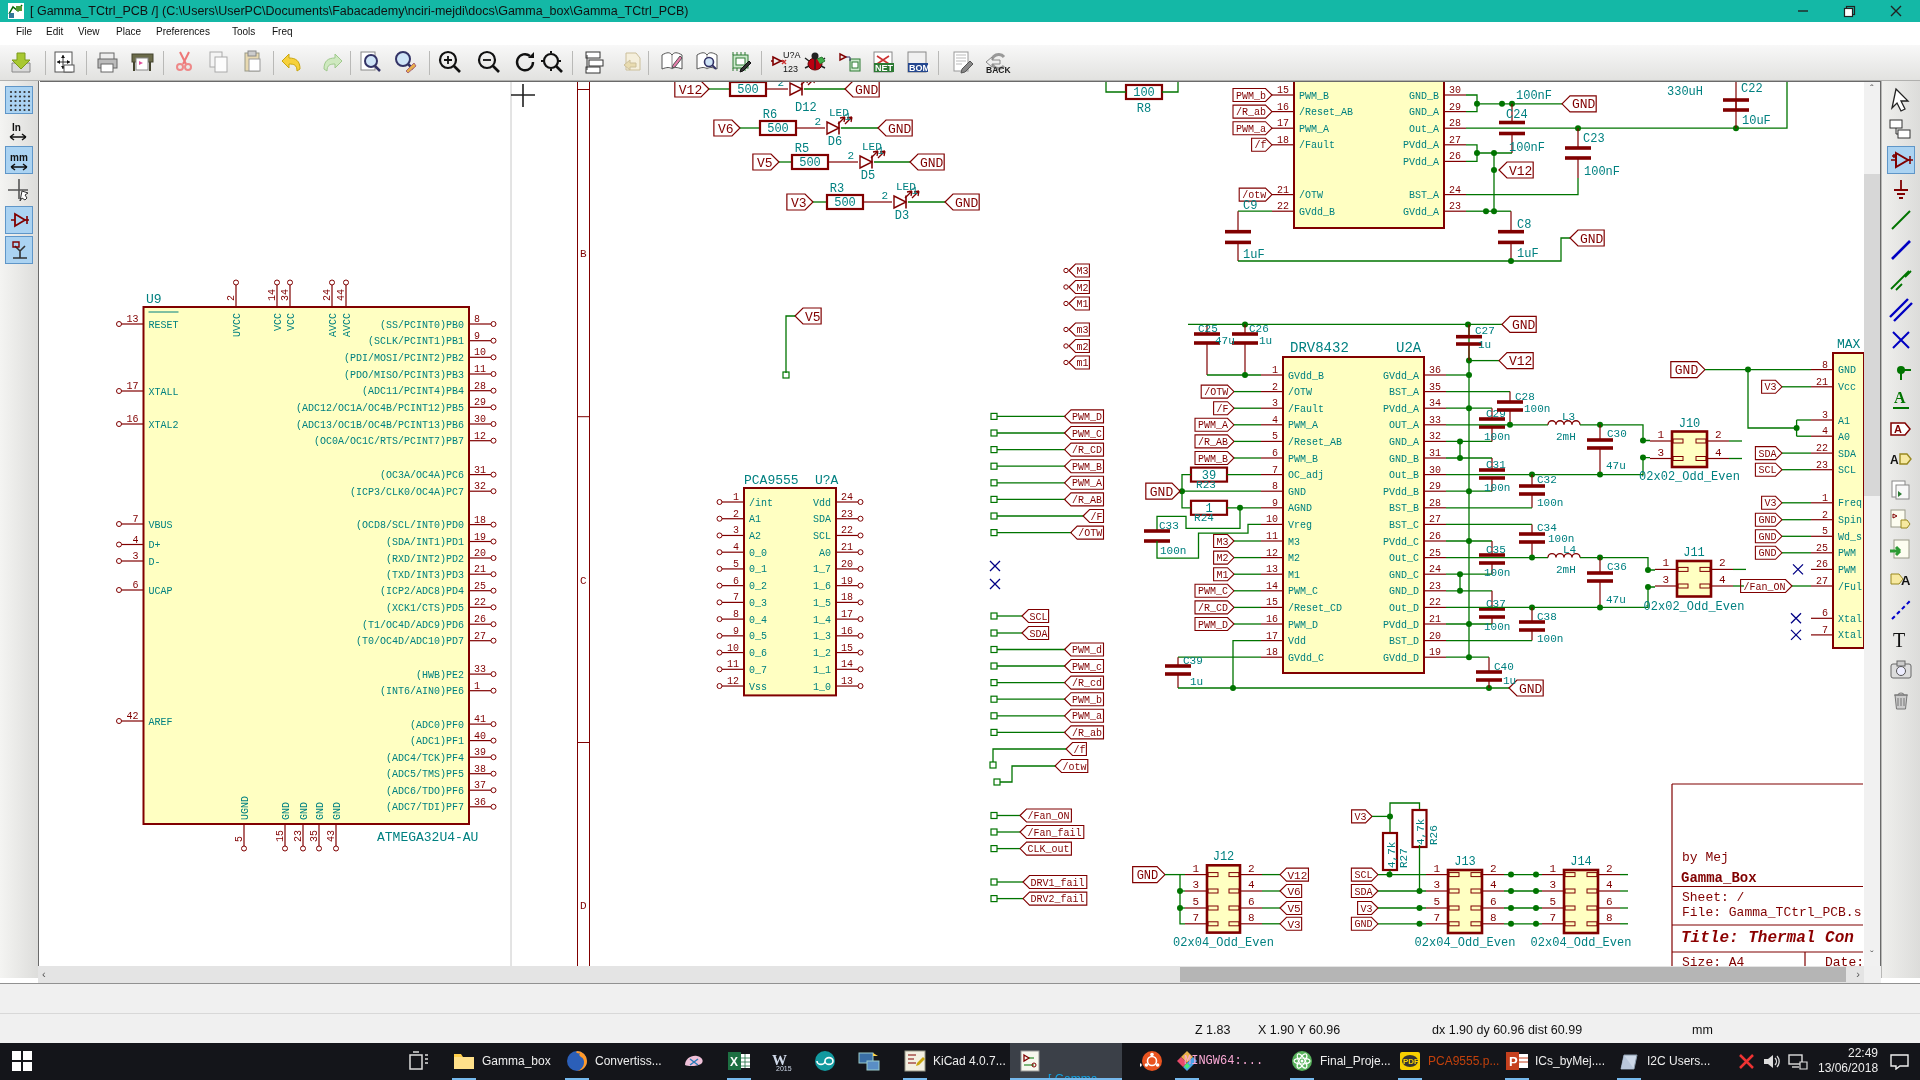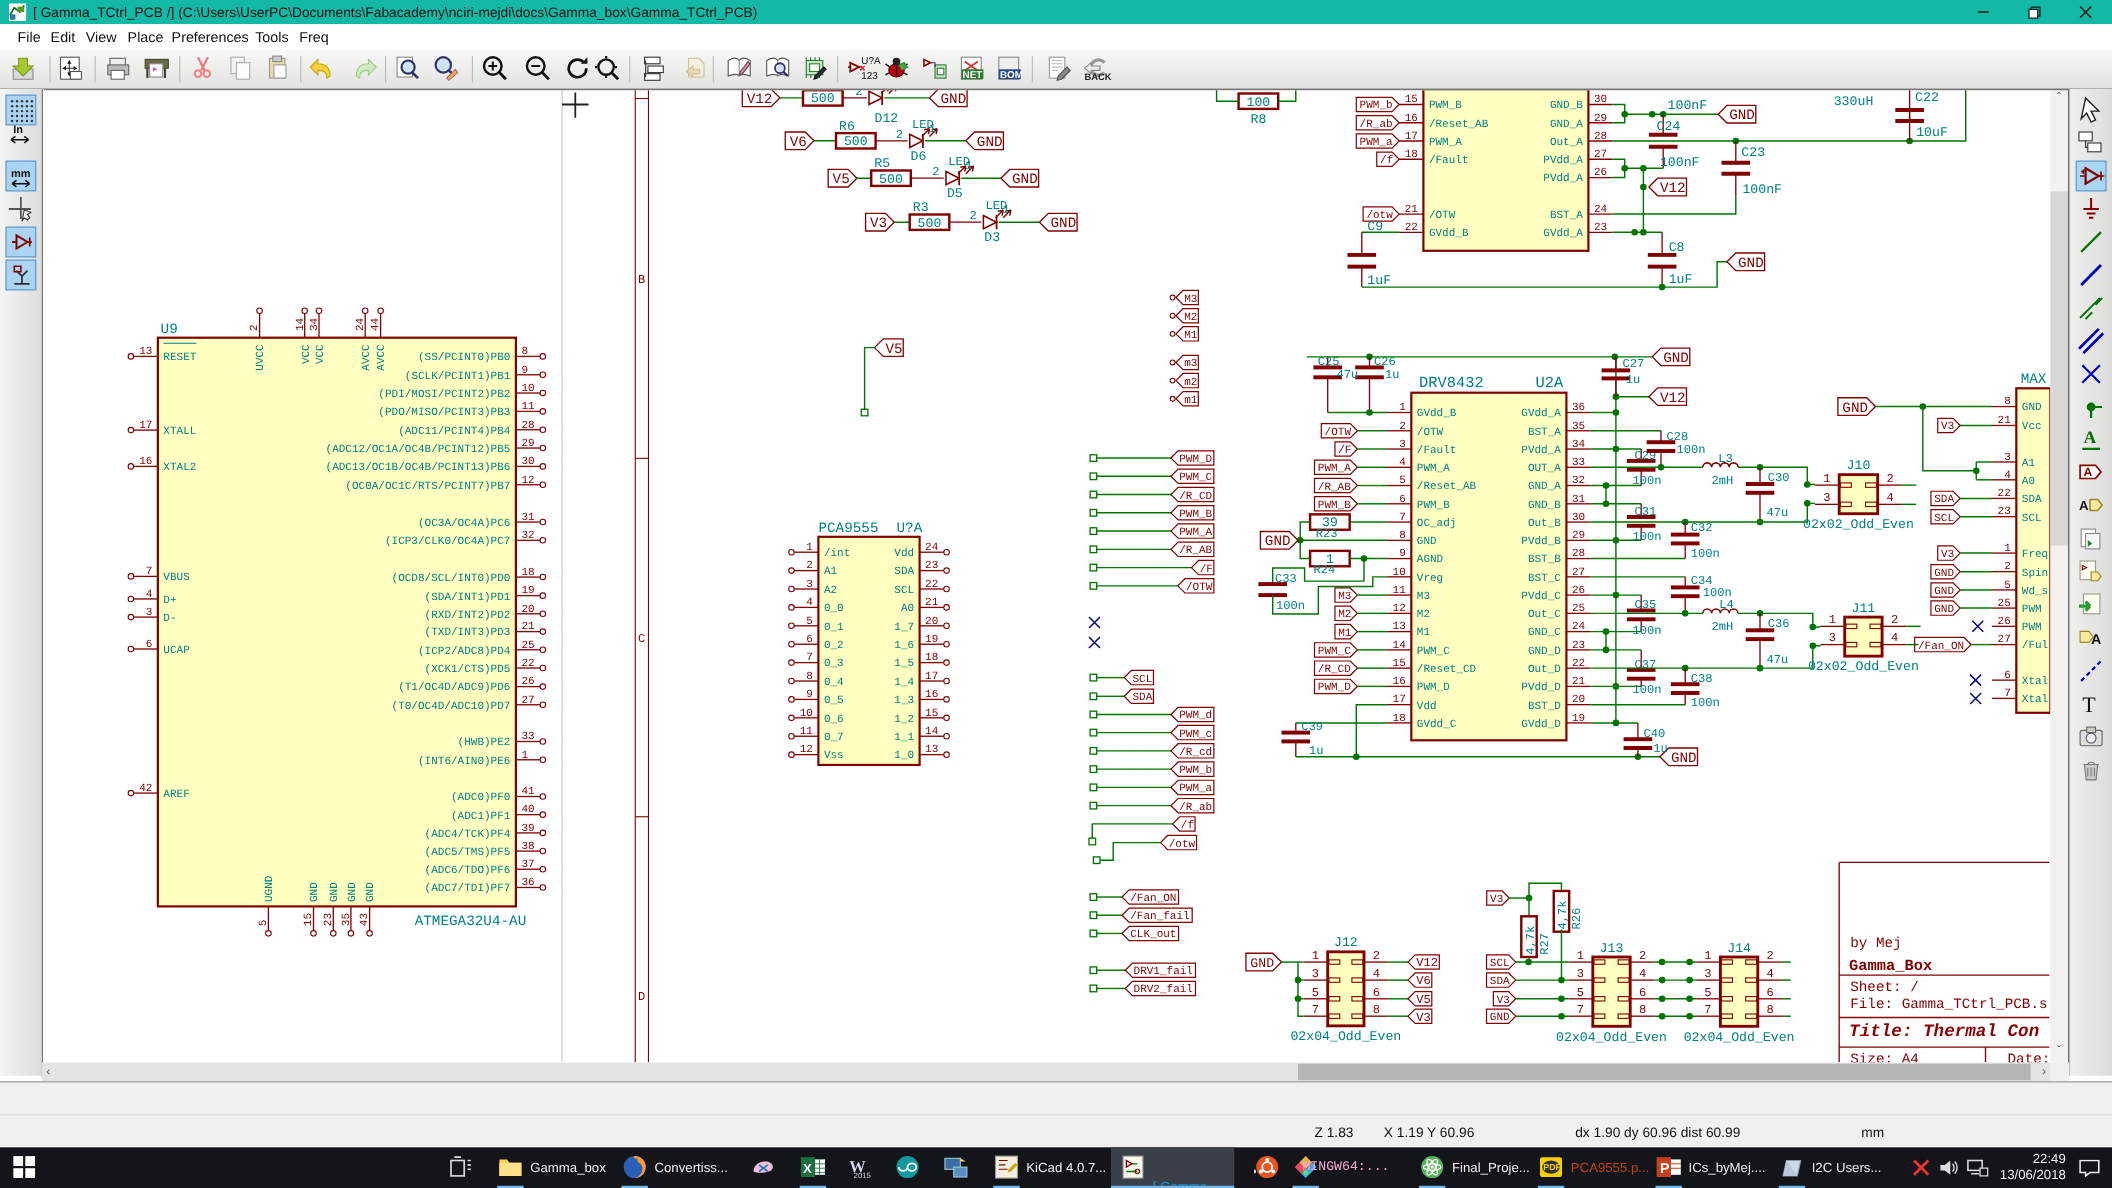--- a/index.html
+++ b/index.html
@@ -1,18 +1,18 @@
 <!DOCTYPE html>
 <html><head><meta charset="utf-8"><style>
 * { margin:0; padding:0; box-sizing:border-box; }
 body { width:1920px; height:1080px; overflow:hidden; font-family:"Liberation Sans",sans-serif; background:#fff; position:relative; }
 #titlebar { position:absolute; left:0; top:0; width:1920px; height:22px; background:#14b8a6; }
 #titlebar .t { position:absolute; left:30px; top:4px; font-size:12.5px; color:#111; }
 #menubar { position:absolute; left:0; top:22px; width:1920px; height:23px; background:#fff; }
-#menubar span { position:absolute; top:4px; font-size:13px; color:#111; }
+#menubar span { position:absolute; top:4px; font-size:10px; color:#111; }
 #toolbar { position:absolute; left:0; top:45px; width:1920px; height:36px; background:linear-gradient(#f8f8f8,#e2e2e0); border-bottom:1px solid #b0b0ae; }
 .tsep { position:absolute; top:6px; width:1px; height:24px; background:#b9b9b7; }
 #leftbar { position:absolute; left:0; top:81px; width:39px; height:897px; background:linear-gradient(90deg,#f4f4f2,#dddddb); border-right:1px solid #6a6a6a; }
 .lbtn { position:absolute; left:5px; width:28px; height:28px; padding:1px; }
 .rbtn { position:absolute; left:5px; width:28px; height:28px; padding:1px; }
 .act { background:#abd3f2; border:1px solid #5f96c8; }
 #rightbar { position:absolute; left:1881px; top:81px; width:39px; height:897px; background:linear-gradient(90deg,#efefed,#dcdcda); border-left:1px solid #b8b8b6; }
 #canvas { position:absolute; left:40px; top:82px; width:1824px; height:884px; background:#fff; }
 #vscroll { position:absolute; left:1864px; top:81px; width:17px; height:885px; background:#f1f1f1; border-right:1px solid #6a6a6a; }
 #vthumb { position:absolute; left:0px; top:93px; width:16px; height:322px; background:#d7d7d7; }
@@ -222,21 +222,21 @@
         <circle cx="8.5" cy="17.5" r="1.1" fill="#333"></circle>
         <circle cx="13.0" cy="17.5" r="1.1" fill="#333"></circle>
         <circle cx="17.5" cy="17.5" r="1.1" fill="#333"></circle>
         <circle cx="22.0" cy="17.5" r="1.1" fill="#333"></circle>
         <circle cx="4.0" cy="22.0" r="1.1" fill="#333"></circle>
         <circle cx="8.5" cy="22.0" r="1.1" fill="#333"></circle>
         <circle cx="13.0" cy="22.0" r="1.1" fill="#333"></circle>
         <circle cx="17.5" cy="22.0" r="1.1" fill="#333"></circle>
         <circle cx="22.0" cy="22.0" r="1.1" fill="#333"></circle>
       </svg></div>
-    <div class="lbtn" style="top:27px"><svg width="26" height="26" viewBox="0 0 26 26">
+    <div class="lbtn" style="top:37px"><svg width="26" height="26" viewBox="0 0 26 26">
         <text x="6" y="12" font-size="10" font-weight="bold" fill="#111" font-family="Liberation Sans">In</text>
         <path d="M4,18 h16 m0,0 l-4,-3 m4,3 l-4,3 M4,18 l4,-3 m-4,3 l4,3" stroke="#111" stroke-width="1.4" fill="none"></path>
       </svg></div>
     <div class="lbtn act" style="top:65px"><svg width="26" height="26" viewBox="0 0 26 26">
         <text x="3" y="13" font-size="10" font-weight="bold" fill="#111" font-family="Liberation Sans">mm</text>
         <path d="M4,19 h16 m0,0 l-4,-3 m4,3 l-4,3 M4,19 l4,-3 m-4,3 l4,3" stroke="#111" stroke-width="1.4" fill="none"></path>
       </svg></div>
     <div class="lbtn" style="top:95px"><svg width="26" height="26" viewBox="0 0 26 26">
         <path d="M13,2 v20 M2,13 h20" stroke="#555" stroke-width="1.6"></path>
         <path d="M16,14 l6,2 -3,2 2,3 -2,2 -3,-2 -2,3 z" fill="#fff" stroke="#333"></path>
@@ -1529,21 +1529,21 @@
 <div id="hscroll">
     <div id="hthumb"></div>
     <div class="arr" style="left:4px;top:2px">‹</div>
     <div class="arr" style="right:4px;top:2px">›</div>
   </div>
 <div style="position:absolute;left:1864px;top:966px;width:17px;height:17px;background:#f0f0f0"></div>
 <div style="position:absolute;left:40px;top:81px;width:1841px;height:1px;background:#6a6a6a"></div>
 <div id="mstrip"></div>
 <div id="status">
   <span style="left:1195px">Z 1.83</span>
-  <span style="left:1258px">X 1.19  Y 60.96</span>
+  <span style="left:1258px">X 1.90  Y 60.96</span>
   <span style="left:1432px">dx 1.90  dy 60.96  dist 60.99</span>
   <span style="left:1692px">mm</span>
 </div>
 <div id="taskbar">
   <svg style="position:absolute;left:12px;top:8px" width="20" height="20" viewBox="0 0 20 20">
       <rect x="0" y="0" width="9" height="9" fill="#fff"></rect>
       <rect x="11" y="0" width="9" height="9" fill="#fff"></rect>
       <rect x="0" y="11" width="9" height="9" fill="#fff"></rect>
       <rect x="11" y="11" width="9" height="9" fill="#fff"></rect>
     </svg>

